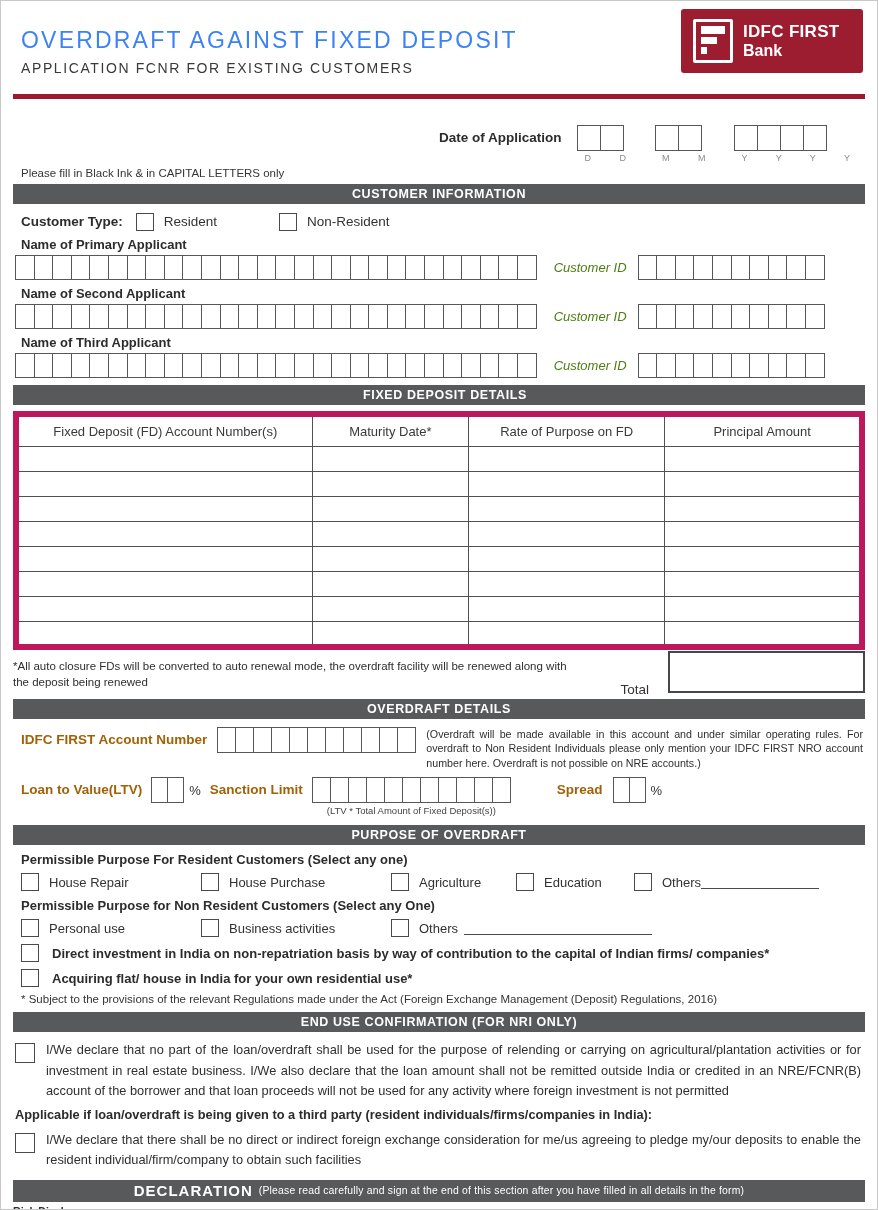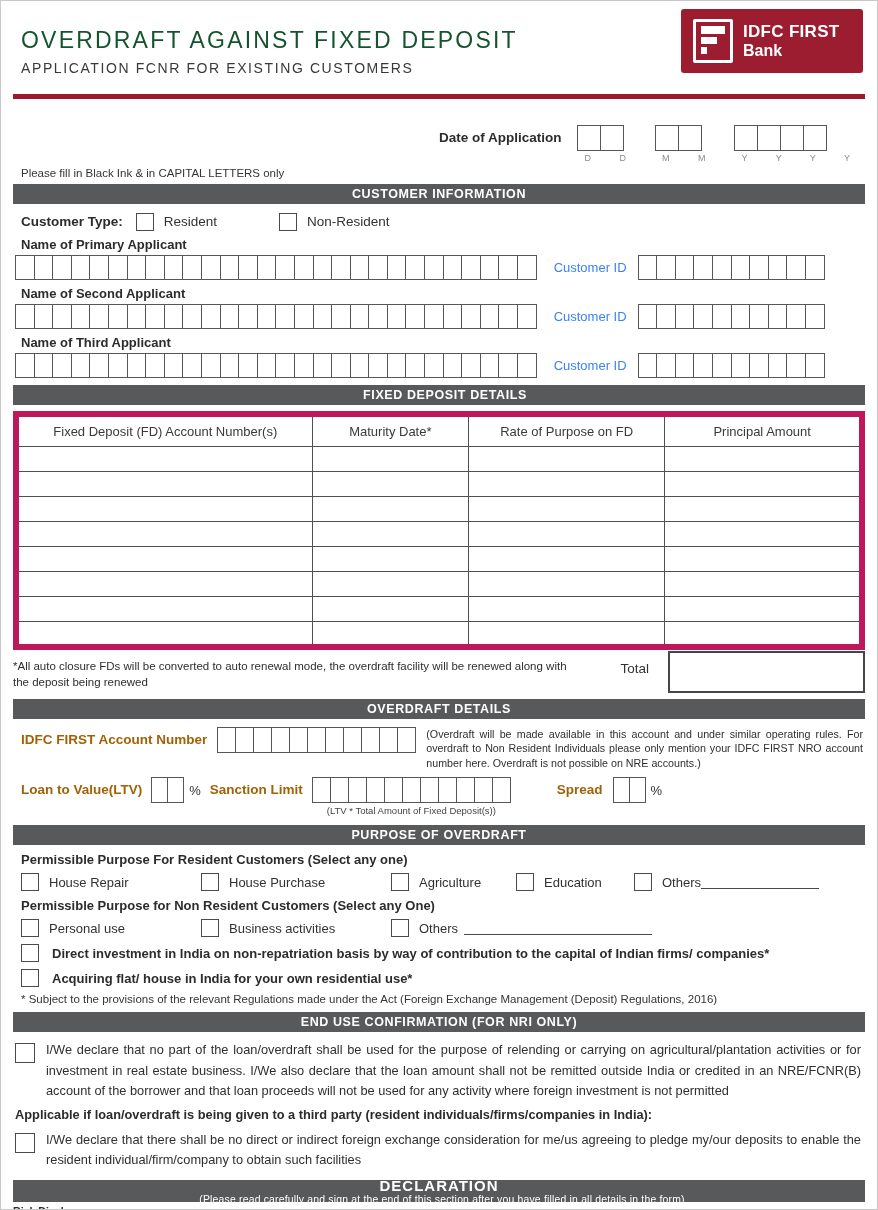--- a/index.html
+++ b/index.html
@@ -5,21 +5,21 @@
   * { margin:0; padding:0; box-sizing:border-box; }
   html,body { background:#e8e8e8; }
   body { font-family:"Liberation Sans", sans-serif; }
   .page {
     position:relative; width:878px; height:1210px; margin:0 auto;
     background:#ffffff; color:#2e2c2d; overflow:hidden;
     border:1px solid #c9c9c9;
   }
   
   .hdr { position:relative; padding:26px 20px 0 20px; }
-  .hdr-title { font-size:23px; letter-spacing:2.2px; color:#14532d; font-weight:400; }
+  .hdr-title { font-size:23px; letter-spacing:2.2px; color:#3b82f6; font-weight:400; }
   .hdr-sub { font-size:14px; letter-spacing:1.6px; color:#3a3839; margin-top:6px; font-weight:400; }
   .logo {
     position:absolute; top:8px; right:14px; width:182px; height:64px;
     background:#9d1d30; border-radius:3px; display:flex; align-items:center; padding:0 12px; gap:10px;
   }
   .logo-glyph { width:40px; height:44px; border:3px solid #ffffff; border-radius:2px; padding:4px 5px; display:flex; flex-direction:column; gap:3px; }
   .logo-glyph .b1 { height:8px; width:100%; background:#fff; }
   .logo-glyph .b2 { height:7px; width:68%; background:#fff; }
   .logo-glyph .b3 { height:7px; width:26%; background:#fff; }
   .logo-text { color:#fff; font-weight:bold; line-height:1.08; }
@@ -54,30 +54,30 @@
   
   .cb { width:18px; height:18px; border:1.5px solid #4a4a4c; background:#fff; flex:none; display:inline-block; }
   .cb.big { width:20px; height:20px; }
 
   
   .cust-type { display:flex; align-items:center; margin:9px 20px 0 20px; font-size:13.5px; }
   .cust-type .lbl { font-weight:bold; color:#2d2b2c; }
   .opt-label { margin-left:10px; color:#333132; }
   .name-label { font-size:13px; font-weight:bold; color:#2d2b2c; margin:6px 0 0 20px; }
   .applicant-row { display:flex; align-items:center; margin:3px 14px 0 14px; }
-  .cid-label { font-size:13px; color:#3b82f6; margin:0 11px 0 17px; white-space:nowrap; }
+  .cid-label { font-size:13px; color:#4d7c0f; margin:0 11px 0 17px; white-space:nowrap;font-style:italic; }
 
   
   table.fd { width:calc(100% - 24px); margin:6px 12px 0 12px; border-collapse:collapse; table-layout:fixed; }
   table.fd th { height:33px; font-size:13px; font-weight:normal; color:#3b393a; border:1px solid #504f52; }
   table.fd td { height:25px; border:1px solid #504f52; }
   table.fd { border:6px solid #be185d; }
   .fd-foot { position:relative; margin:3px 12px 0 12px; height:46px; }
   .fd-footnote { width:565px; font-size:11.5px; line-height:1.45; color:#302e2f; padding-top:5px; }
-  .fd-total-label { position:absolute; right:216px; top:8px; font-size:13.5px; color:#333132; }
+  .fd-total-label { position:absolute; right:216px; top:29px; font-size:13.5px; color:#333132; }
   .fd-total-box { position:absolute; right:0; top:-2px; width:197px; height:42px; border:2px solid #47464a; background:#fff; }
 
   
   .od-row1 { display:flex; margin:8px 14px 0 20px; }
   .od-label { font-size:13.5px; font-weight:bold; color:#a16207; white-space:nowrap; padding-top:5px; }
   .od-note { flex:1; margin-left:10px; font-size:10.7px; line-height:1.37; color:#302e2f; text-align:justify; }
   .od-row2 { display:flex; align-items:flex-start; margin:7px 14px 0 20px; }
   .subnote { font-size:9.5px; color:#454345; text-align:center; margin-top:2px; white-space:nowrap; }
   .pct { font-size:13px; padding-top:6px; margin-left:5px; color:#333132; }
 
@@ -488,21 +488,21 @@
     <div class="decl-text">I/We declare that no part of the loan/overdraft shall be used for the purpose of relending or carrying on agricultural/plantation activities or for investment in real estate business. I/We also declare that the loan amount shall not be remitted outside India or credited in an NRE/FCNR(B) account of the borrower and that loan proceeds will not be used for any activity where foreign investment is not permitted</div>
   </div>
 
   <div class="tp-heading">Applicable if loan/overdraft is being given to a third party (resident individuals/firms/companies in India):</div>
 
   <div class="decl-block">
     <span class="cb big" style="margin-top:3px;"></span>
     <div class="decl-text">I/We declare that there shall be no direct or indirect foreign exchange consideration for me/us agreeing to pledge my/our deposits to enable the resident individual/firm/company to obtain such facilities</div>
   </div>
 
-  <div class="bar" style="margin-top:9px; height:22px;flex-direction:column;">
+  <div class="bar" style="margin-top:9px; height:22px;">
     <span class="bar-decl-title">DECLARATION</span>
     <span class="bar-note">(Please read carefully and sign at the end of this section after you have filled in all details in the form)</span>
   </div>
 
   <div class="risk-wrap">
     <div class="risk-heading">Risk Disclosure</div>
 
   </div>
 
 </div>

